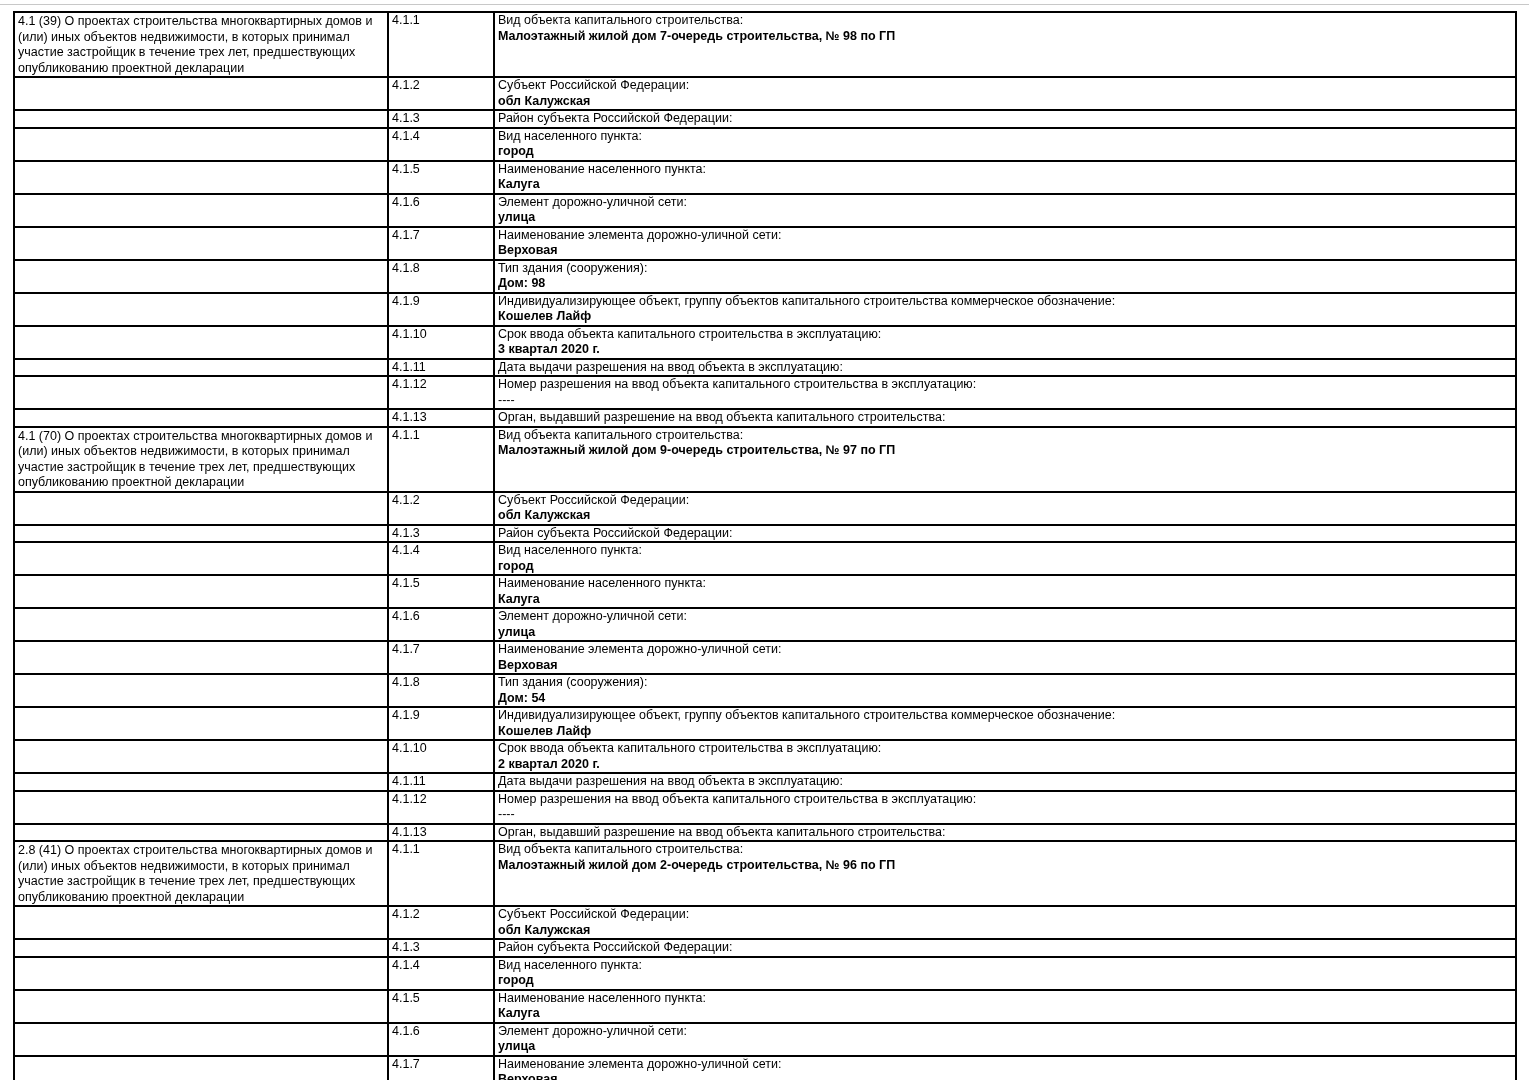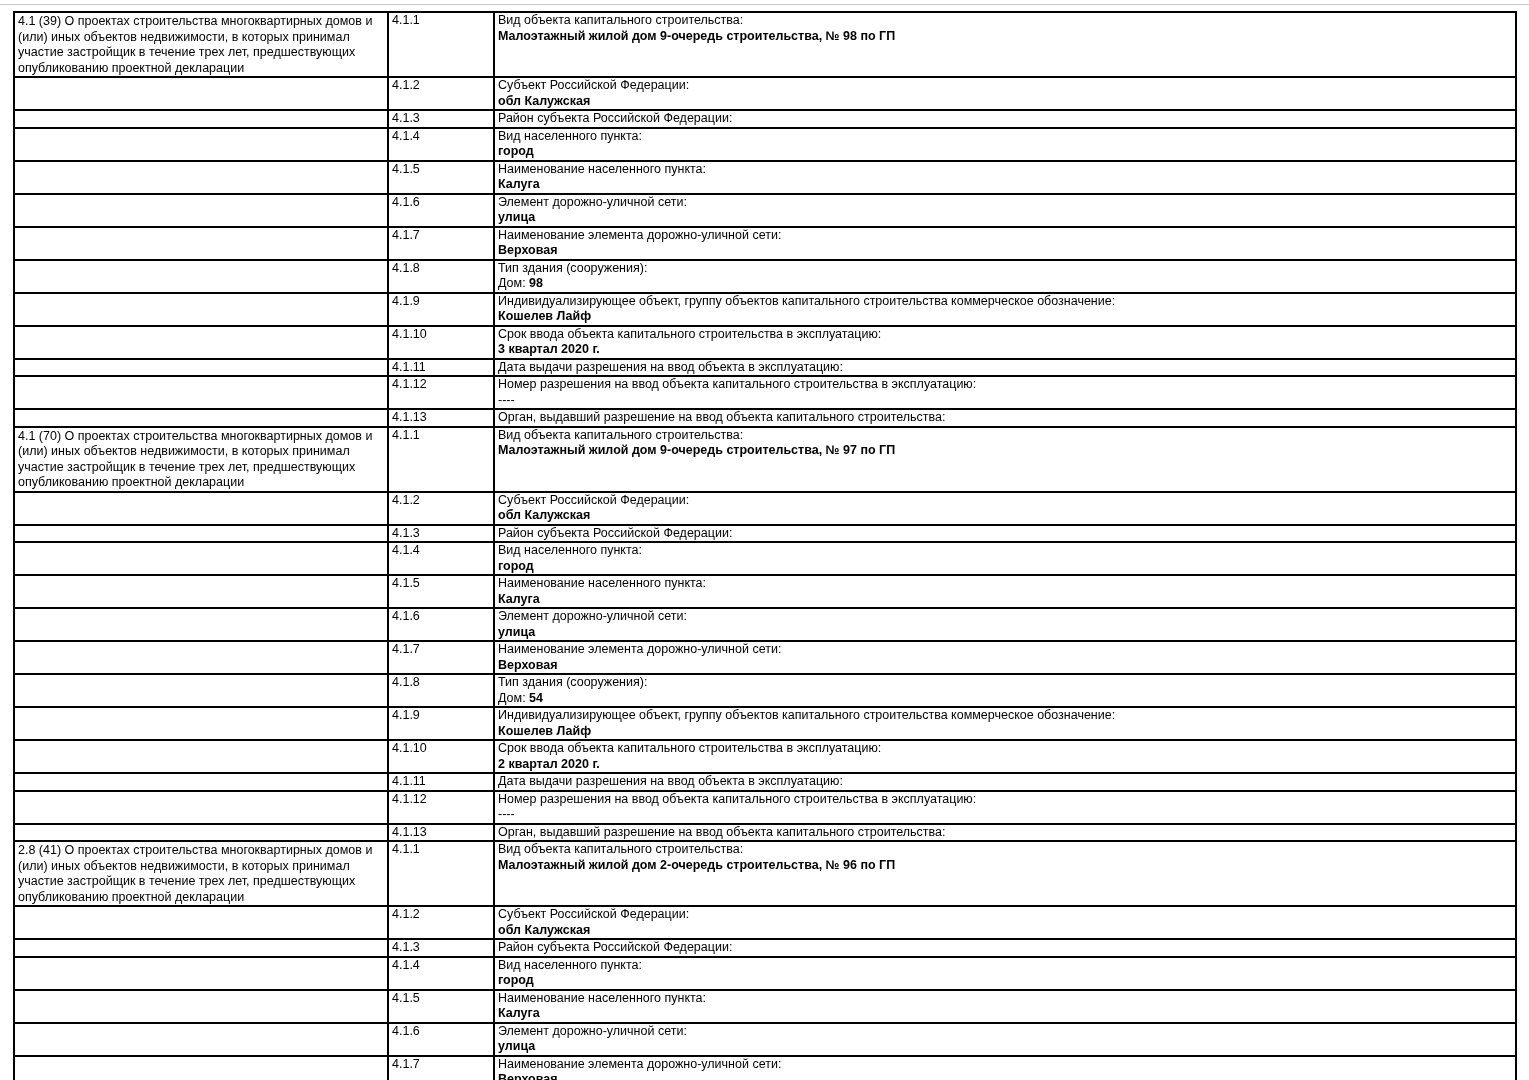--- a/index.html
+++ b/index.html
@@ -37,21 +37,21 @@
     overflow: hidden;
     word-wrap: break-word;
   }
   td.col-desc { vertical-align: top; }
   td.col-code { vertical-align: middle; }
   td.col-val  { vertical-align: middle; }
   tr.tall td  { height: 60px; }
   .desc  { padding-top: 1px; }
   .label {}
   .value-line { font-weight: 700; }
-  .value-line .vprefix { font-weight: 400; }
+  .value-line .vprefix { font-weight: 700; }
   .value-line.normal-weight { font-weight: 400; }
 </style>
 </head>
 <body>
 
 <div class="page-top-line"></div>
 
 <table class="decl">
   <colgroup>
     <col style="width:374px">
@@ -59,21 +59,21 @@
     <col style="width:1022px">
   </colgroup>
   <tbody>
       <tr class="tall">
     <td class="col-desc">
       <div class="desc">4.1 (39) О проектах строительства многоквартирных домов и (или) иных объектов недвижимости, в которых принимал участие застройщик в течение трех лет, предшествующих опубликованию проектной декларации</div>
     </td>
     <td class="col-code">4.1.1</td>
     <td class="col-val">
       <div class="label">Вид объекта капитального строительства:</div>
-      <div class="value-line"><span class="vprefix"></span><span class="vmain">Малоэтажный жилой дом 9-очередь строительства, № 98 по ГП</span></div>
+      <div class="value-line"><span class="vprefix"></span><span class="vmain">Малоэтажный жилой дом 7-очередь строительства, № 98 по ГП</span></div>
     </td>
   </tr>
       <tr>
     <td class="col-desc">
       <div class="desc"></div>
     </td>
     <td class="col-code">4.1.2</td>
     <td class="col-val">
       <div class="label">Субъект Российской Федерации:</div>
       <div class="value-line"><span class="vprefix"></span><span class="vmain">обл Калужская</span></div>

